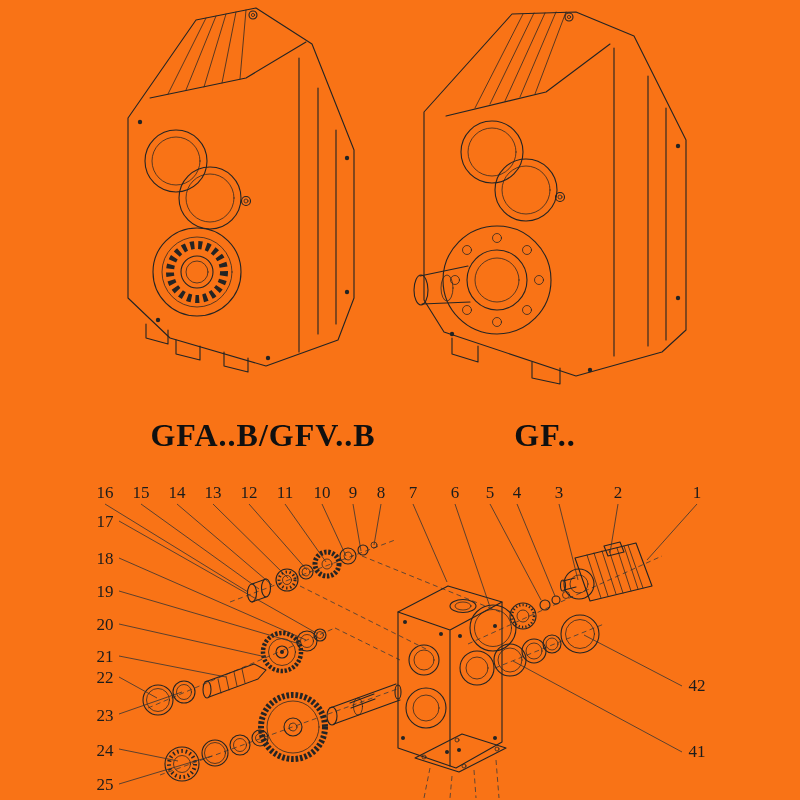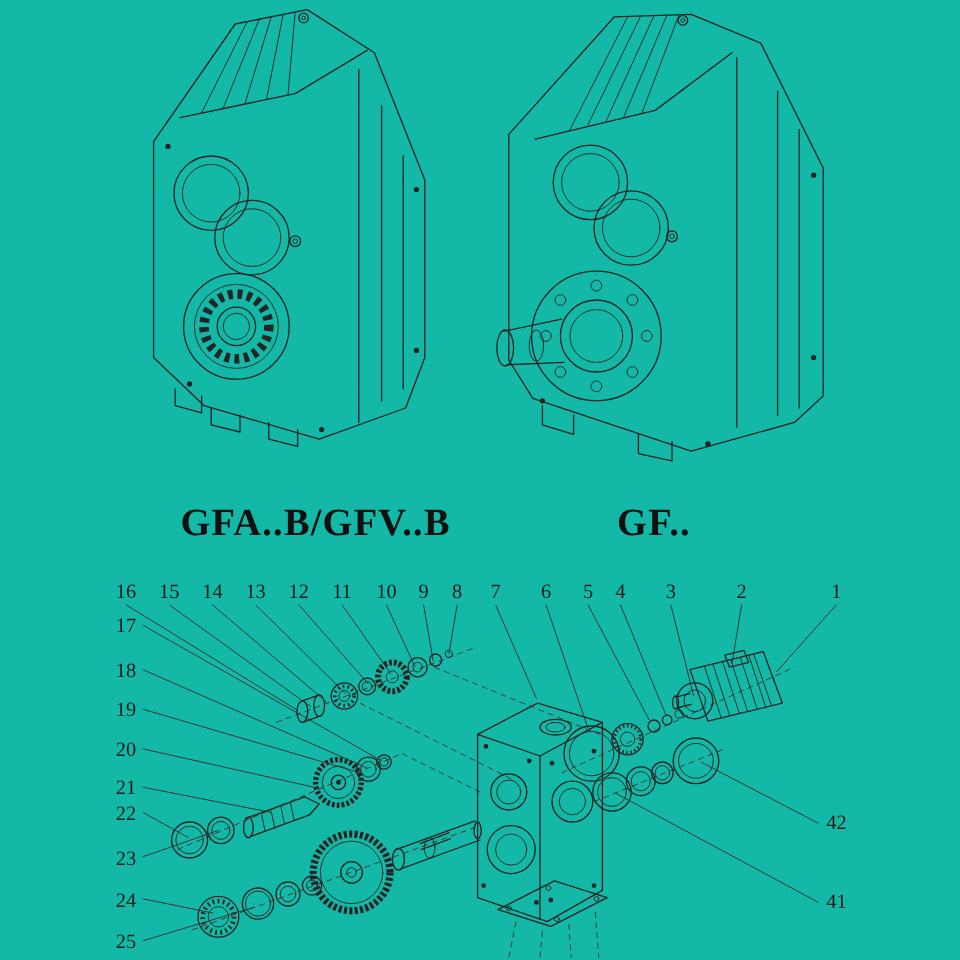--- a/index.html
+++ b/index.html
@@ -1,16 +1,16 @@
 <!DOCTYPE html>
 <html><head>
 <meta charset="utf-8">
 <style>
   html,body{margin:0;padding:0;background:#ffffff;}
-  .canvas{position:relative;width:800px;height:800px;background:#14b8a6;overflow:hidden;}
+  .canvas{position:relative;width:800px;height:800px;background:#f97316;overflow:hidden;}
   svg{position:absolute;left:0;top:0;}
   .ln{fill:none;stroke:#242424;stroke-width:1.1;stroke-linejoin:round;stroke-linecap:round;}
   .thin{stroke-width:0.75;}
   .dash{fill:none;stroke:#3a3a3a;stroke-width:0.8;stroke-dasharray:5 3.5;}
   .leader{fill:none;stroke:#333333;stroke-width:0.8;}
   .teeth{fill:none;stroke:#242424;}
   .dot{fill:#242424;stroke:none;}
   .num{font:17px "Liberation Serif", serif;fill:#1c1c1c;}
   .model{font:700 32px "Liberation Serif", serif;fill:#101010;letter-spacing:1px;}
 </style>

